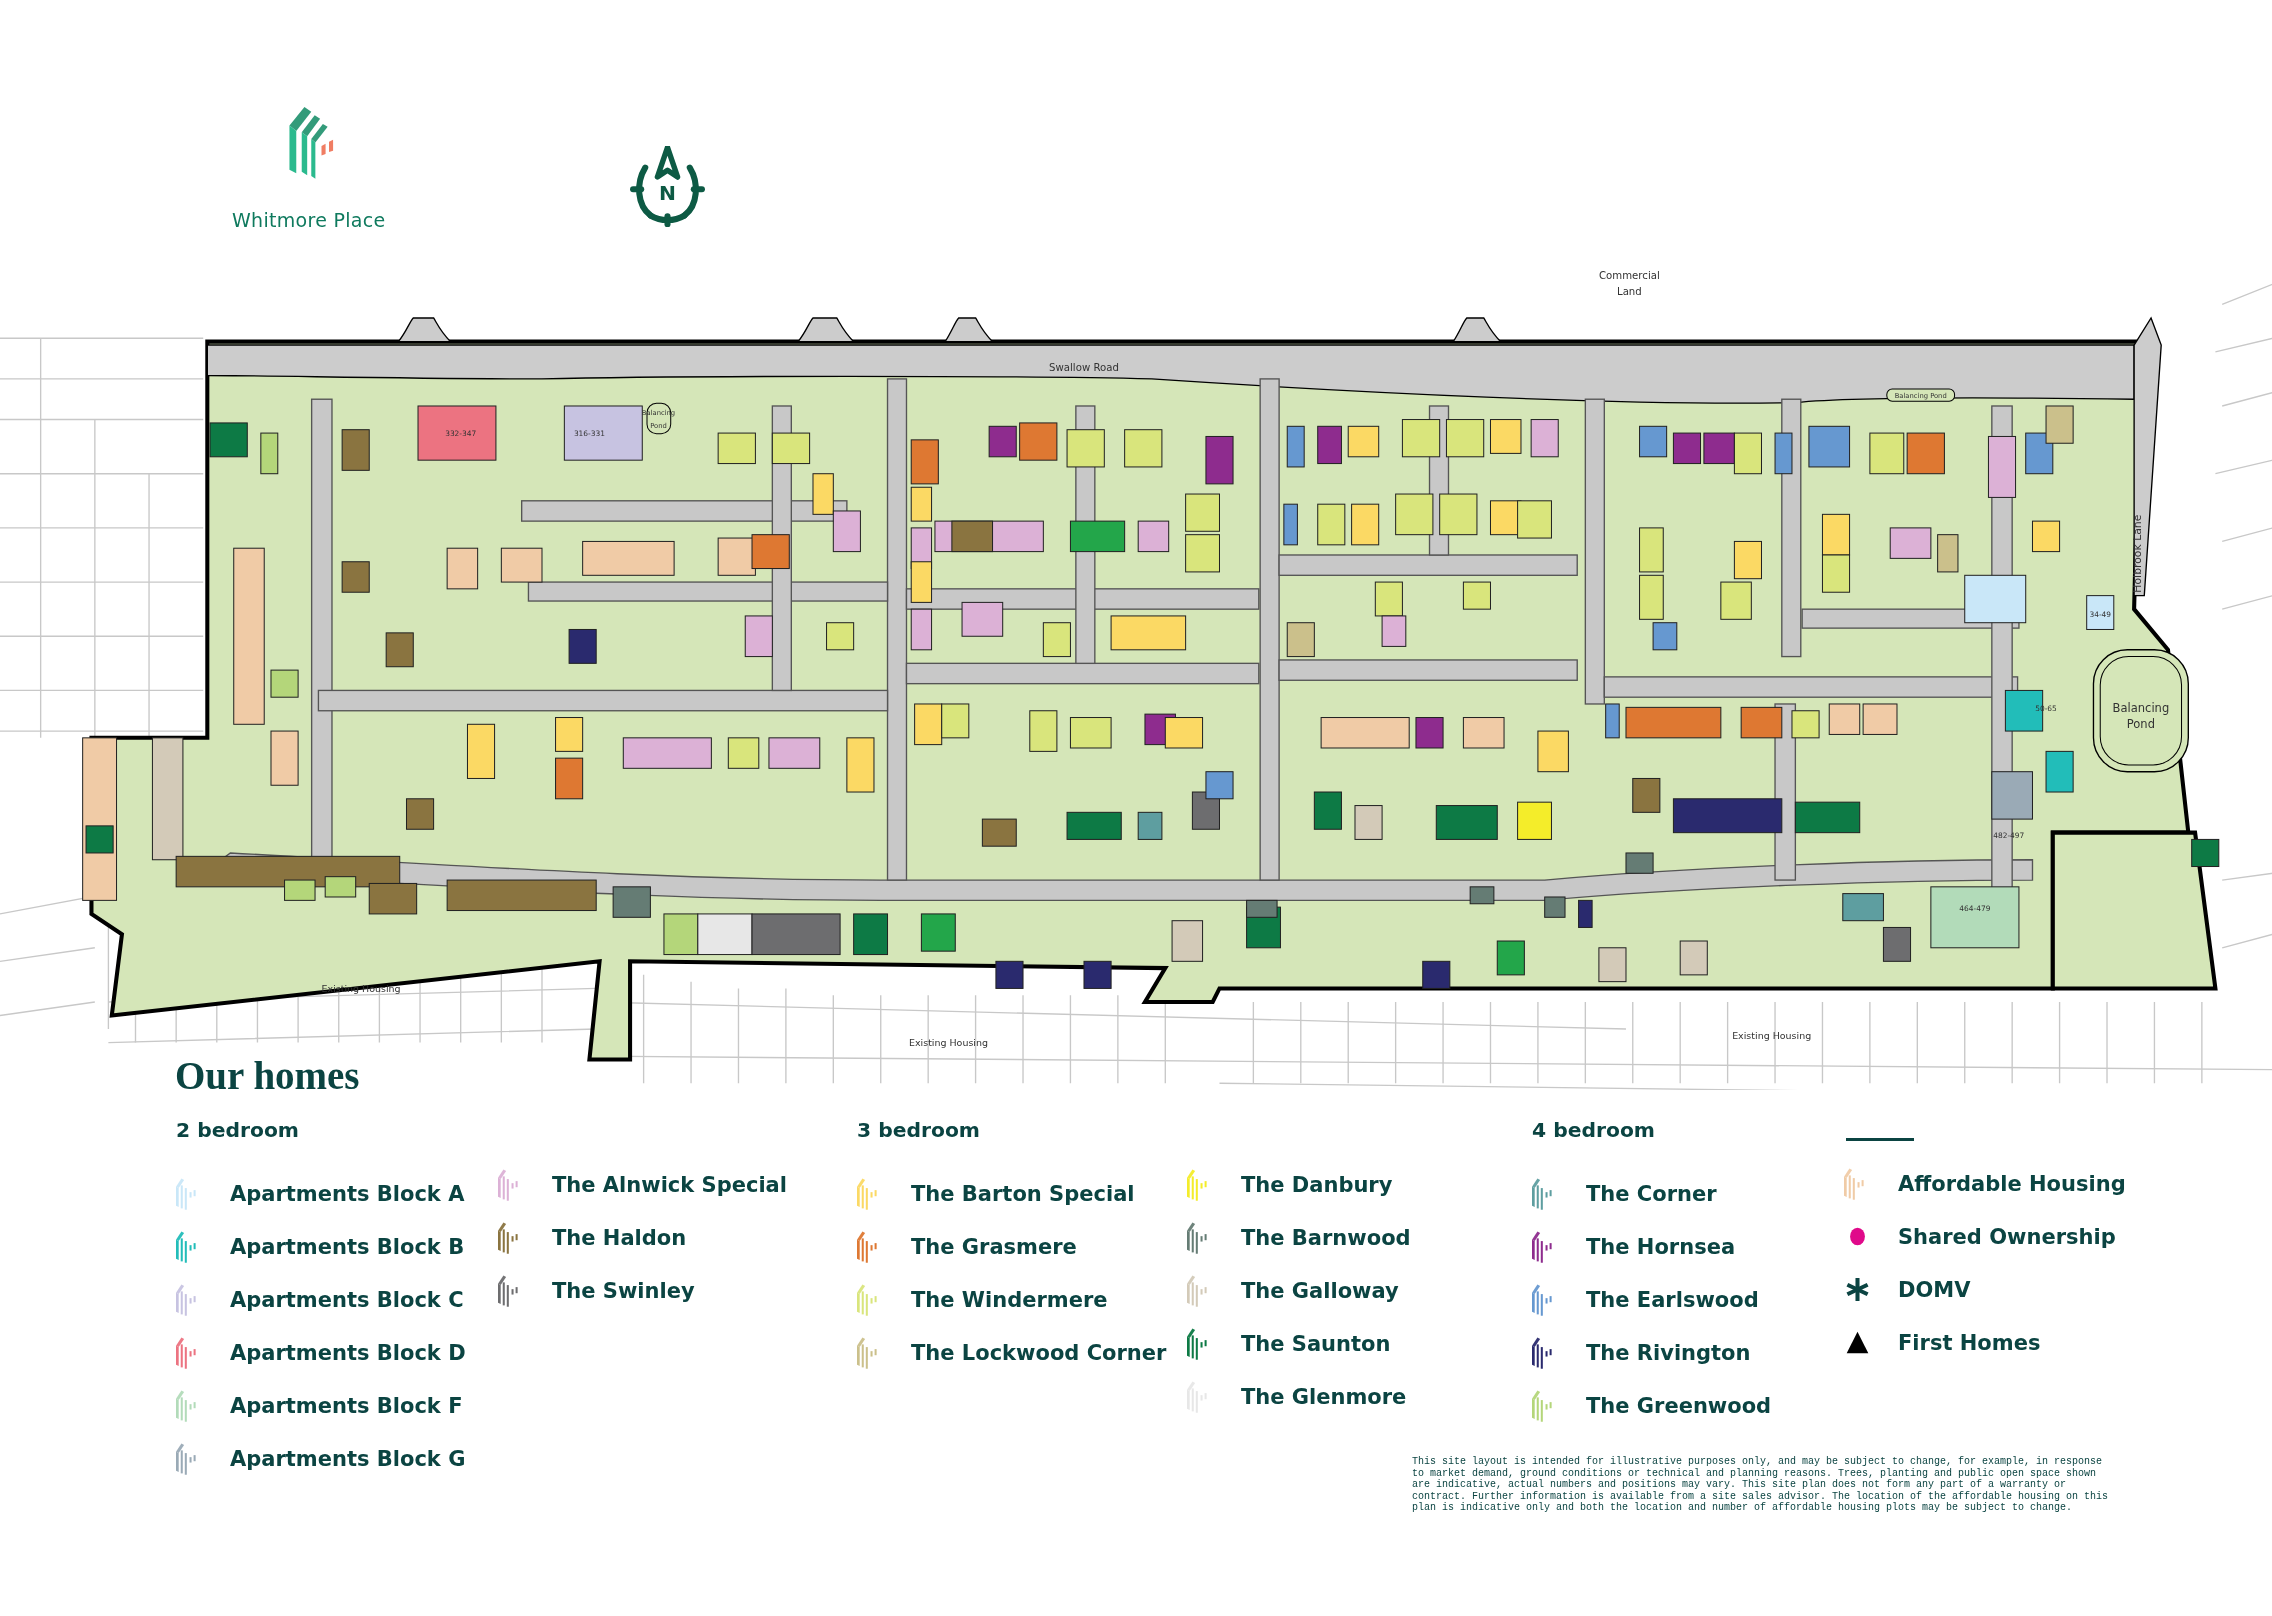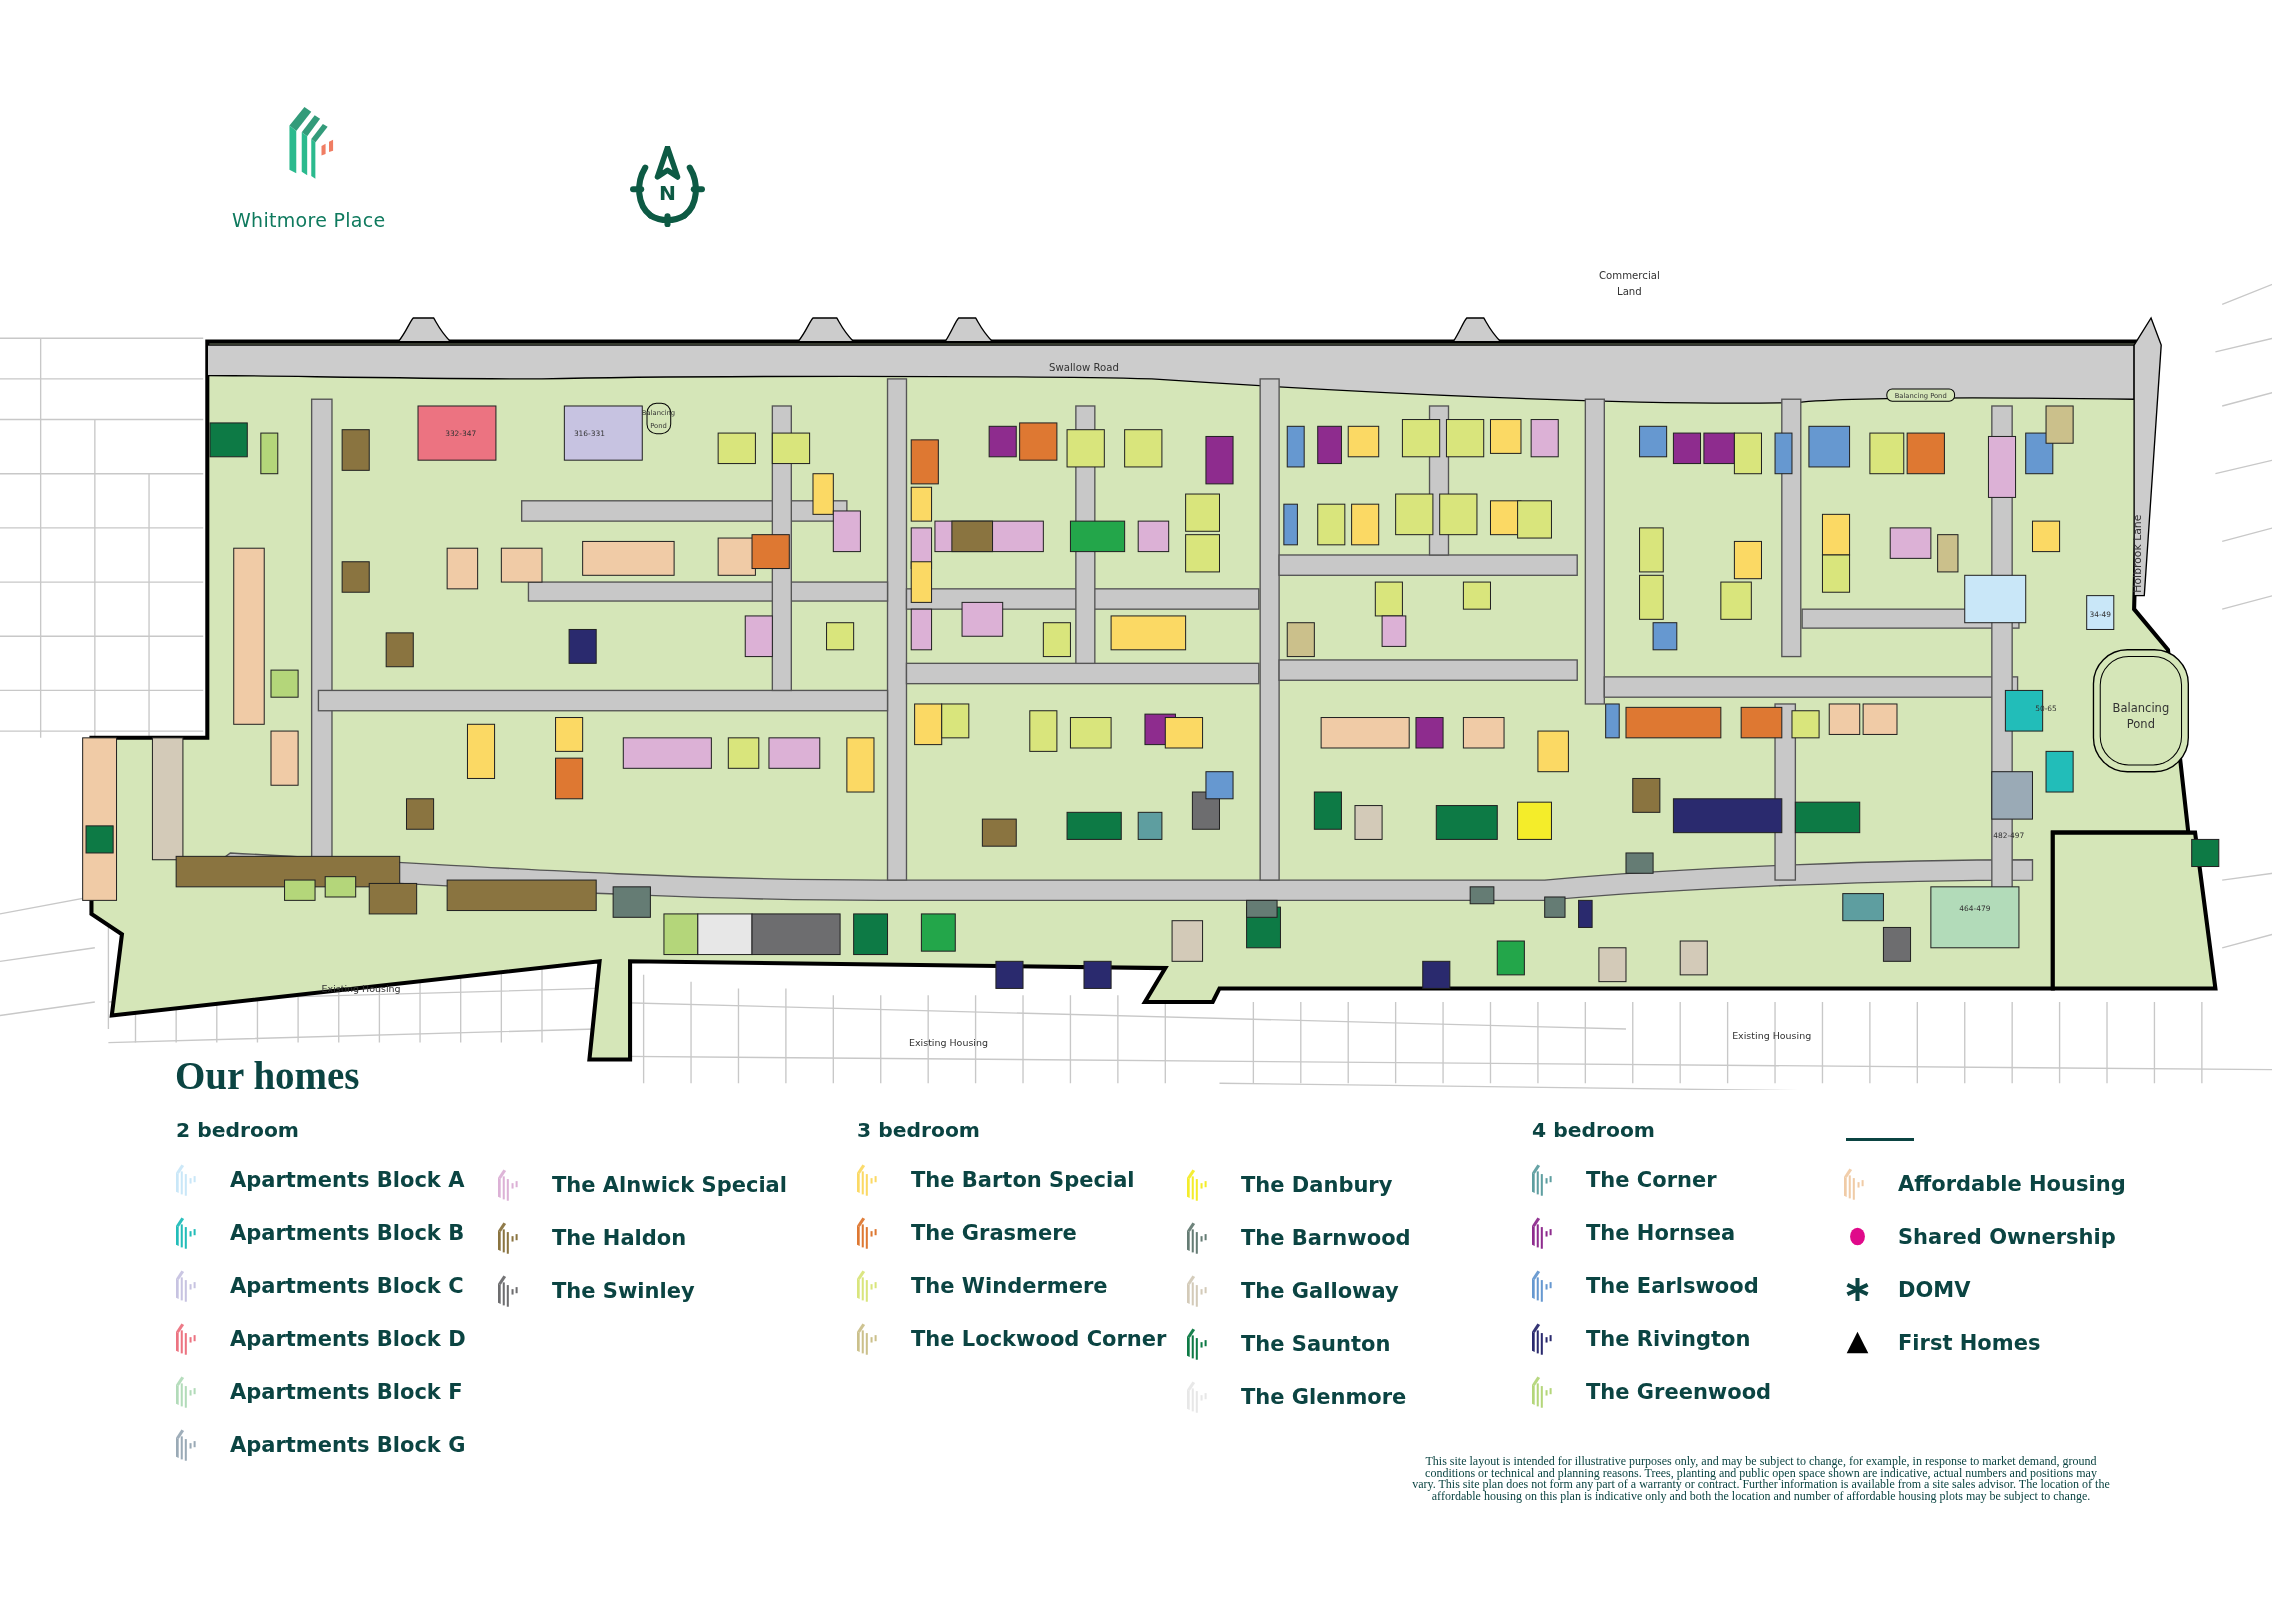--- a/index.html
+++ b/index.html
@@ -5,26 +5,26 @@
   html, body { margin:0; padding:0; background:#ffffff; }
   body { width:2273px; height:1616px; position:relative; overflow:hidden; font-family:"Liberation Sans", sans-serif; color:#0b4442; }
   .abs { position:absolute; }
   .brand-logo { left:284px; top:105px; width:75px; height:75px; }
   .brand-name { left:232px; top:209px; font-size:19px; color:#0f7a5e; letter-spacing:0.3px; font-family:"DejaVu Sans", sans-serif; }
   .compass { left:637px; top:148px; width:51px; width:75px; height:81px; }
   .map { left:0; top:257px; width:2273px; height:833px; }
   .map-label { font-family:"DejaVu Sans", sans-serif; fill:#333; }
   .legend-title { left:175px; top:1053px; font-size:39px; font-weight:bold; color:#0b4442; font-family:Liberation Serif, serif; }
   .legend-col { position:absolute; }
-  .legend-heading { font-size:20.3px; font-weight:bold; color:#0b4442; margin-bottom:11px; font-family:"DejaVu Sans", sans-serif; }
+  .legend-heading { font-size:20.3px; font-weight:bold; color:#0b4442; margin-bottom:25px; font-family:"DejaVu Sans", sans-serif; }
   .legend-item { display:flex; align-items:center; height:53px; }
   .legend-icon { width:23px; height:33px; margin-right:31px; flex:0 0 23px; }
   .legend-label { font-size:21px; font-weight:bold; color:#0b4442; white-space:nowrap; font-family:"DejaVu Sans", sans-serif; }
   .sym { width:27px; height:27px; margin-right:27px; flex:0 0 27px; display:flex; align-items:center; justify-content:center; }
-  .disclaimer { left:1412px; top:1456px; width:698px; font-size:12px; line-height:11.5px; color:#0b4442; font-family:Liberation Serif, serif;text-align:center; }
+  .disclaimer { left:1412px; top:1456px; width:698px; font-size:10px; line-height:11.5px; color:#0b4442; font-family:Liberation Mono, monospace; }
   .rule-line { left:1846px; top:1138px; width:68px; height:2.7px; background:#0b4442; }
 </style>
 </head>
 <body>
 
 <svg class="abs brand-logo" viewBox="0 0 110 110">
   <polygon points="8,30 30,3 40,10 18,38" fill="#339b7a"></polygon>
   <polygon points="8,30 18,38 18,100 8,95" fill="#2bba8e"></polygon>
   <polygon points="26,40 45,15 53,20 34,46" fill="#339b7a"></polygon>
   <polygon points="26,40 34,46 34,103 26,98" fill="#2bba8e"></polygon>

